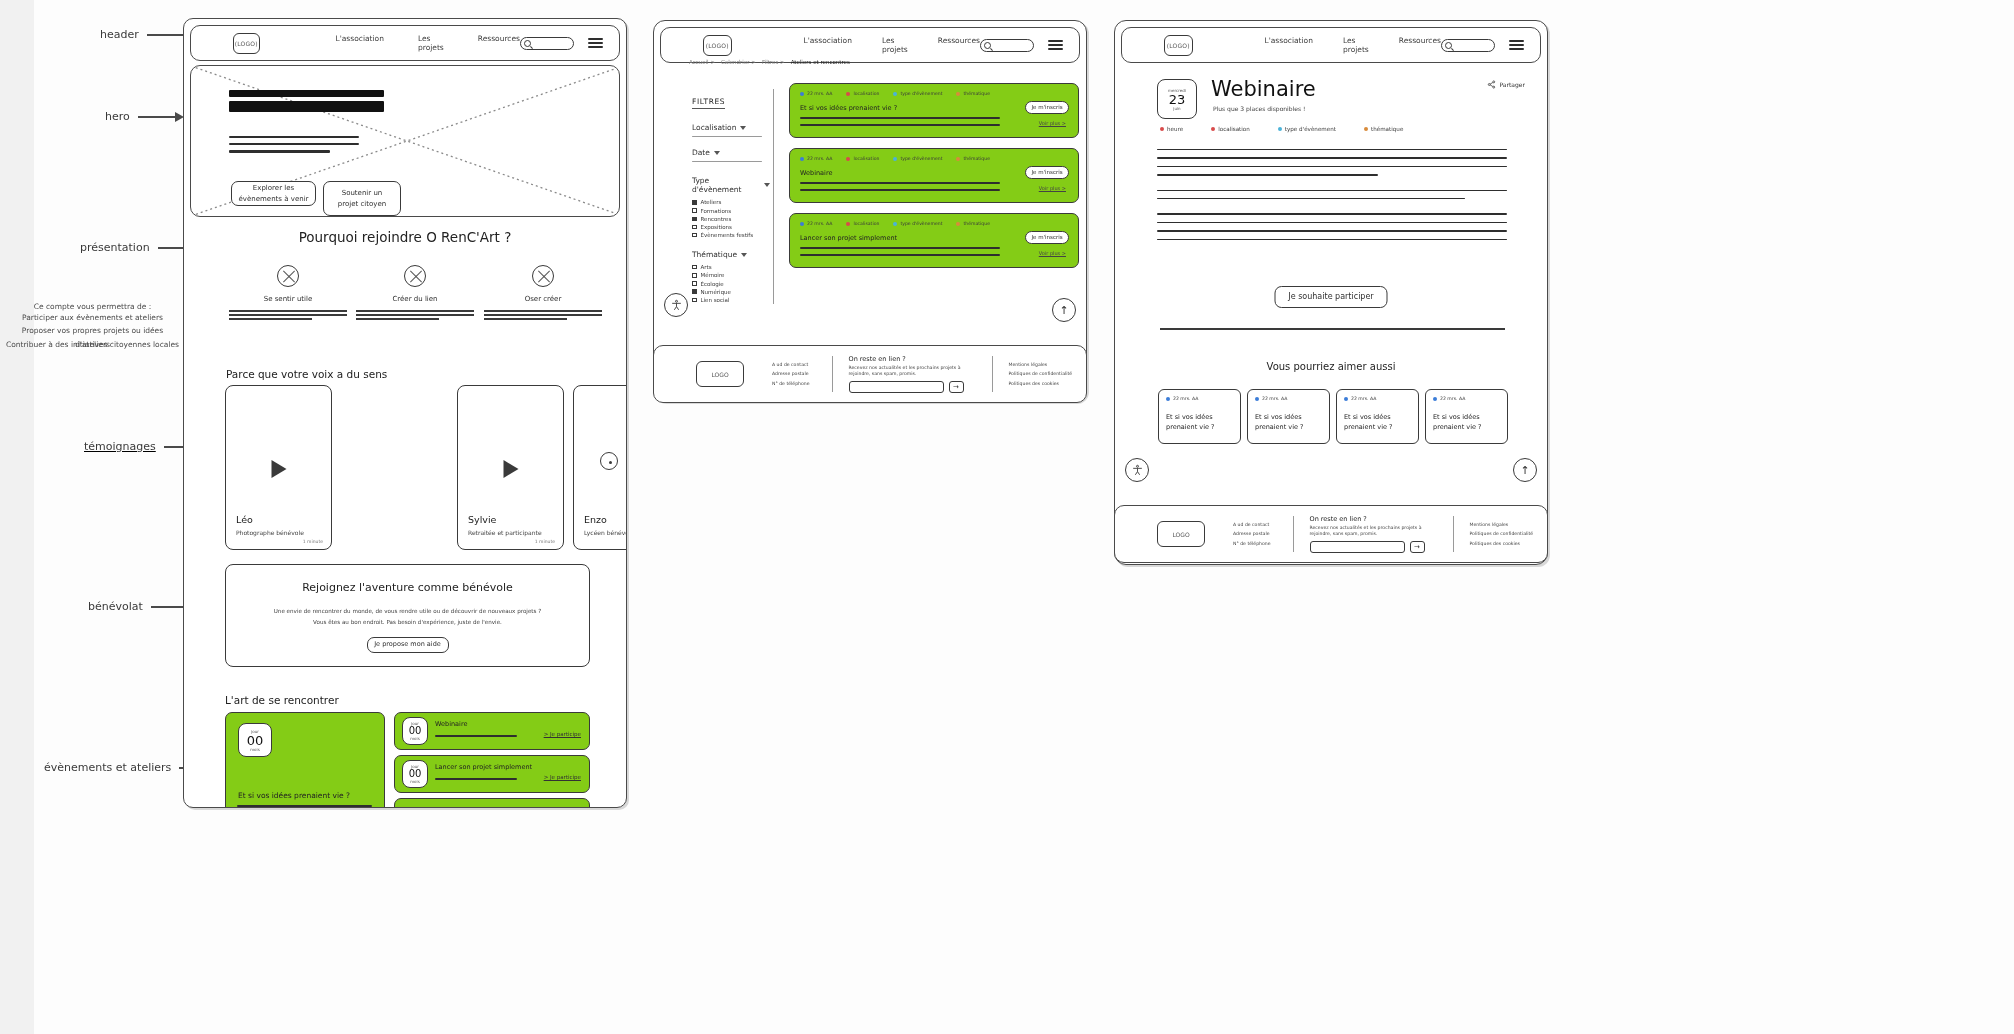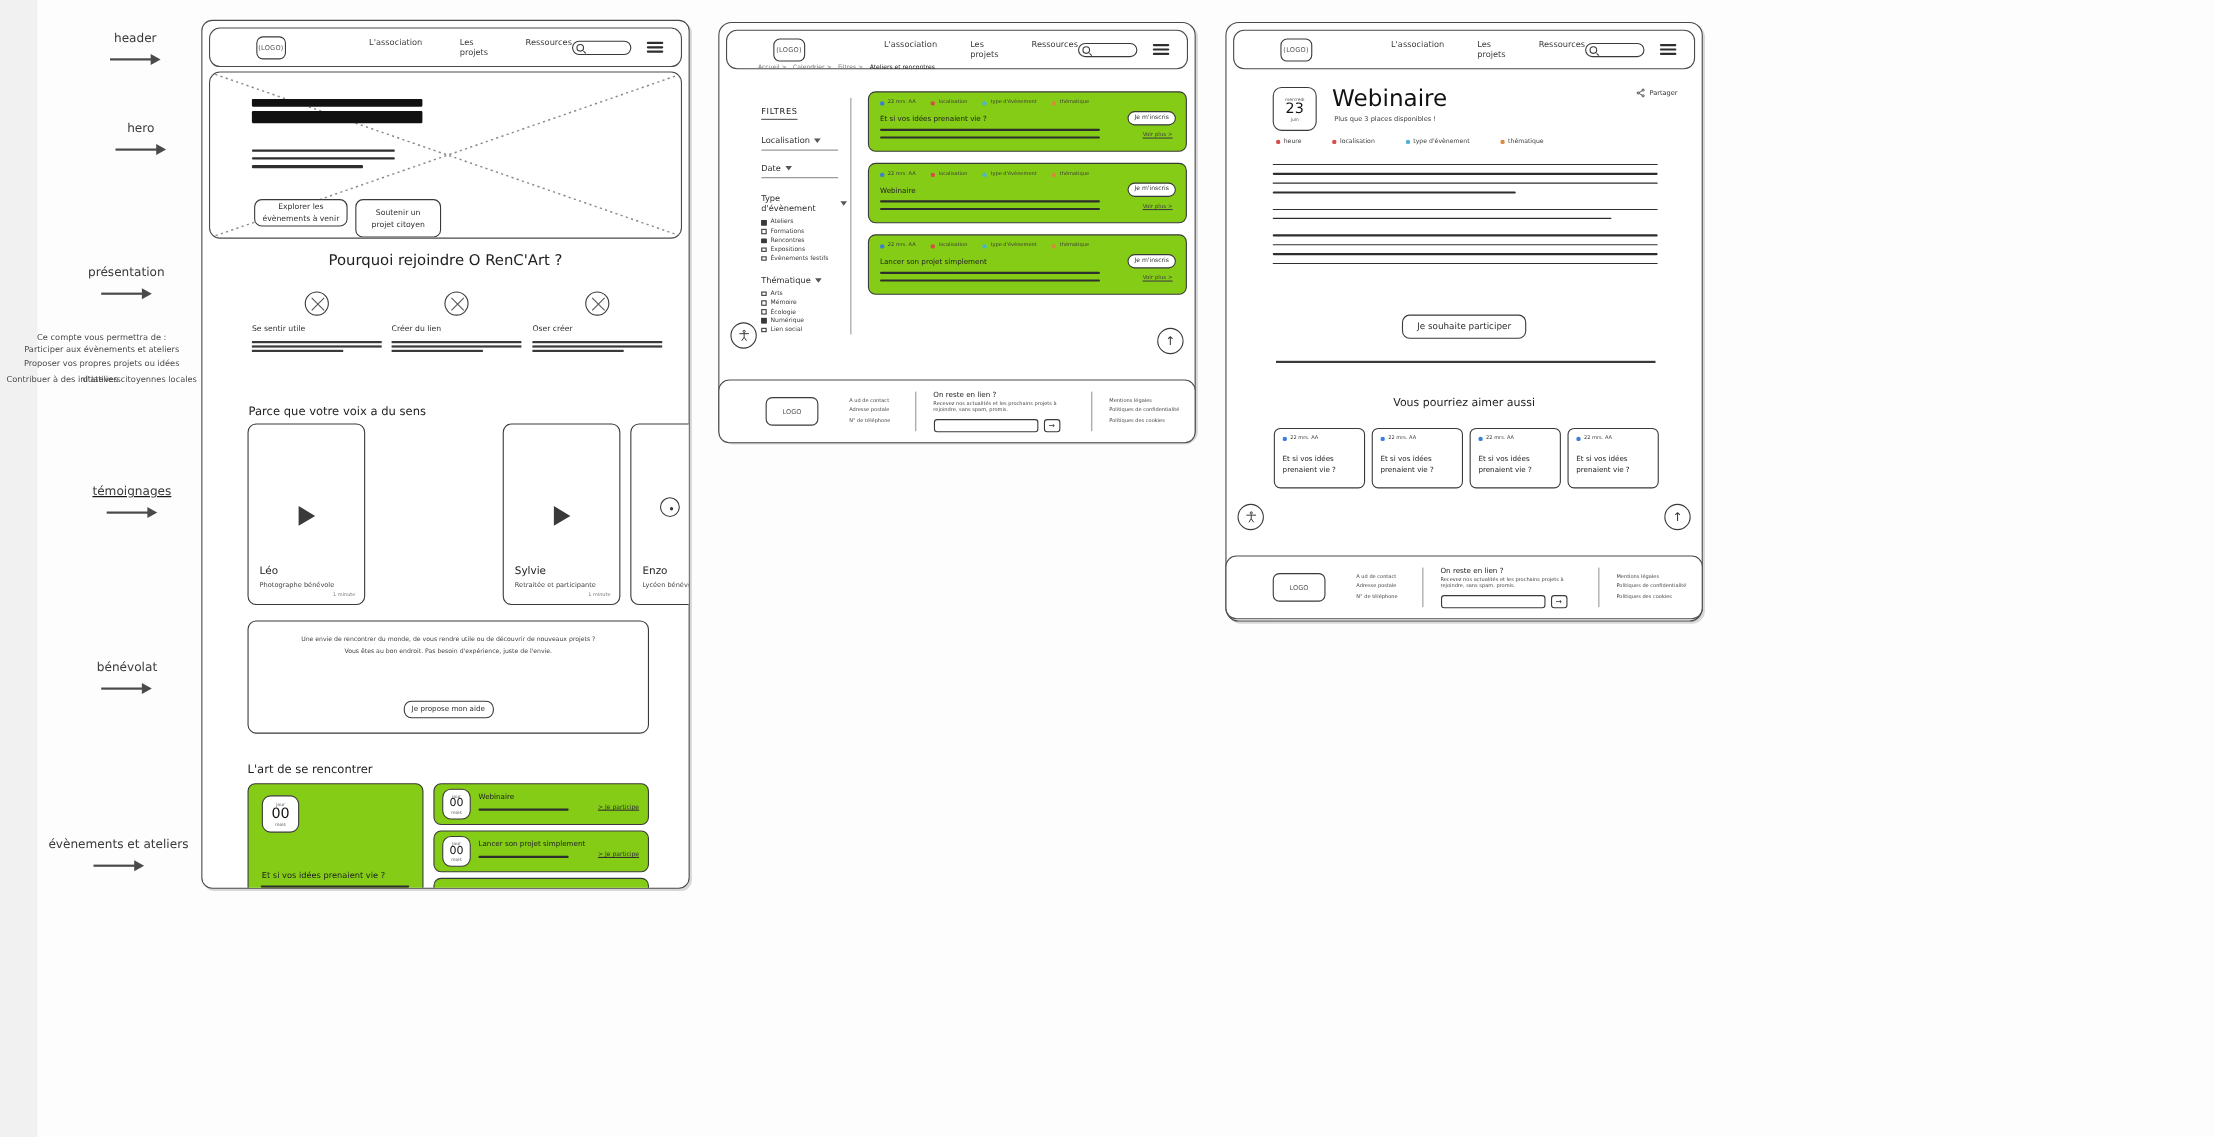--- a/index.html
+++ b/index.html
@@ -8,21 +8,21 @@
     width:2014px; height:1034px;
     background:#ffffff;
     font-family:"DejaVu Sans", sans-serif;
     position:relative;
     overflow:hidden;
   }
   .canvas { position:absolute; inset:0; background:#fdfdfd; }
   .leftstrip { position:absolute; left:0; top:0; width:34px; height:1034px; background:#f1f1f1; }
 
   
-  .anno { position:absolute; display:flex; align-items:center; gap:8px;flex-direction:column; }
+  .anno { position:absolute; display:flex; align-items:center; gap:8px; }
   .anno-label { font-size:11px; color:#3a3a3a; white-space:nowrap; }
   .arrow { width:46px; height:10px; position:relative; }
   .arrow:before { content:""; position:absolute; left:0; top:4px; width:38px; height:2px; background:#4a4a4a; }
   .arrow:after { content:""; position:absolute; right:0; top:0px; width:0;height:0;
     border-top:5px solid transparent; border-bottom:5px solid transparent; border-left:9px solid #4a4a4a; }
   .anno-para { position:absolute; width:175px; text-align:center; font-size:7.5px; color:#4a4a4a; line-height:1.9; }
 
   
   .panel { position:absolute; background:#fff; border:1.6px solid #4a4a4a; border-radius:12px; }
   .panel.shadowed { box-shadow:2px 2px 0 #d8d8d8; }
@@ -43,21 +43,21 @@
   
   .hero-box { position:absolute; left:6px; right:6px; top:46px; height:152px; border:1.4px solid #4a4a4a; border-radius:10px; overflow:hidden; }
   .bar-black { background:#111; height:9px; border-radius:1px; }
   .rule { background:#2e2e2e; height:2.2px; border-radius:1px; }
   .btn-wire { border:1.3px solid #3a3a3a; border-radius:7px; display:flex; align-items:center; justify-content:center;
     text-align:center; font-size:7px; line-height:1.5; color:#2f2f2f; padding:2px 4px; background:#fff; }
 
   h2.sect { font-size:13.5px; color:#222; font-weight:400; text-align:center; margin:0; }
   h3.sect-s { font-size:10.5px; color:#222; font-weight:400; margin:0; }
 
-  .feat { position:absolute; width:118px; text-align:left; }
+  .feat { position:absolute; width:118px; text-align:center; }
   .feat .circ { width:22px;height:22px;border:1.2px solid #3a3a3a;border-radius:50%;margin:0 auto 8px;position:relative;}
   .feat .circ:before,.feat .circ:after{content:"";position:absolute;left:3px;top:10px;width:16px;height:1px;background:#555;}
   .feat .circ:before{transform:rotate(45deg);} .feat .circ:after{transform:rotate(-45deg);}
   .feat .cap { font-size:7px; color:#2f2f2f; margin-bottom:7px; }
   .feat .lines i { display:block; height:1.6px; background:#3a3a3a; margin-bottom:2.5px; }
 
   .tcard { position:absolute; top:366px; width:107px; height:165px; border:1.2px solid #3a3a3a; border-radius:8px; background:#fff; }
   .tcard .play { position:absolute; left:50%; top:74px; transform:translateX(-50%);
     width:0;height:0;border-top:9px solid transparent;border-bottom:9px solid transparent;border-left:15px solid #3a3a3a; }
   .tcard .nm { position:absolute; left:10px; bottom:24px; font-size:9.5px; color:#1a1a1a; }
@@ -225,20 +225,21 @@
     </div>
     <div class="tcard" style="left:389px; width:107px;">
       <div style="position:absolute;left:26px;top:66px;width:18px;height:18px;border:1.2px solid #3a3a3a;border-radius:50%;">
           <span style="position:absolute;left:7.5px;top:7.5px;width:3px;height:3px;background:#3a3a3a;border-radius:50%;display:block;"></span>
         </div>
       <div class="nm">Enzo</div>
       <div class="rl">Lycéen bénévole</div>
     </div>
 
     <div class="bene" style="left:41px; top:545px; width:365px; height:103px;">
+      <div style="text-align:center; padding-top:16px; font-size:11px; color:#1e1e1e;">Rejoignez l'aventure comme bénévole</div>
       <div style="text-align:center; font-size:5.6px; color:#3f3f3f; margin-top:12px; line-height:1.9;">
         <span>Une envie de rencontrer du monde, de vous rendre utile ou de découvrir de nouveaux projets ?</span><br>
         <span>Vous êtes au bon endroit. Pas besoin d'expérience, juste de l'envie.</span>
       </div>
       <div class="btn-wire" style="position:absolute; left:50%; transform:translateX(-50%); bottom:13px; width:82px; height:16px; font-size:6.5px;">Je propose mon aide</div>
     </div>
 
     <h3 class="sect-s" style="position:absolute; left:41px; top:675px;">L'art de se rencontrer</h3>
 
     <div class="evrow" style="left:41px; top:693px; width:160px; height:105px;">

